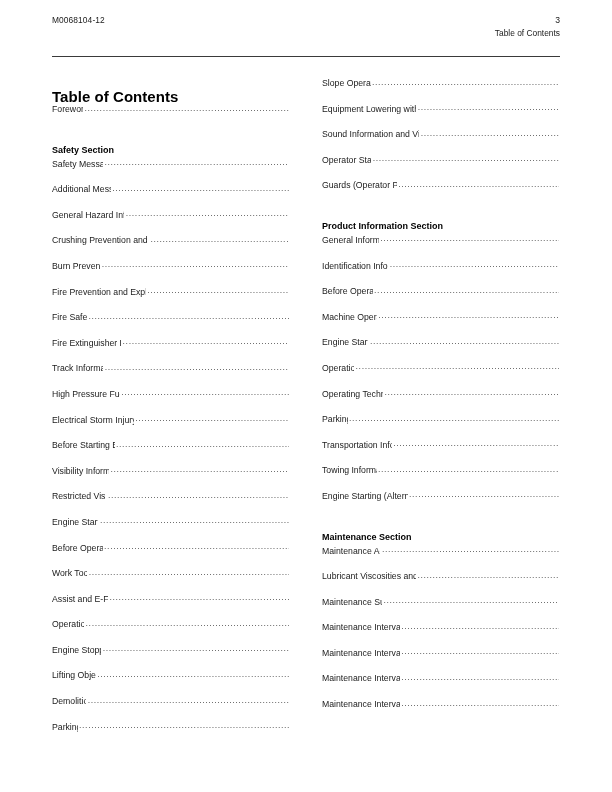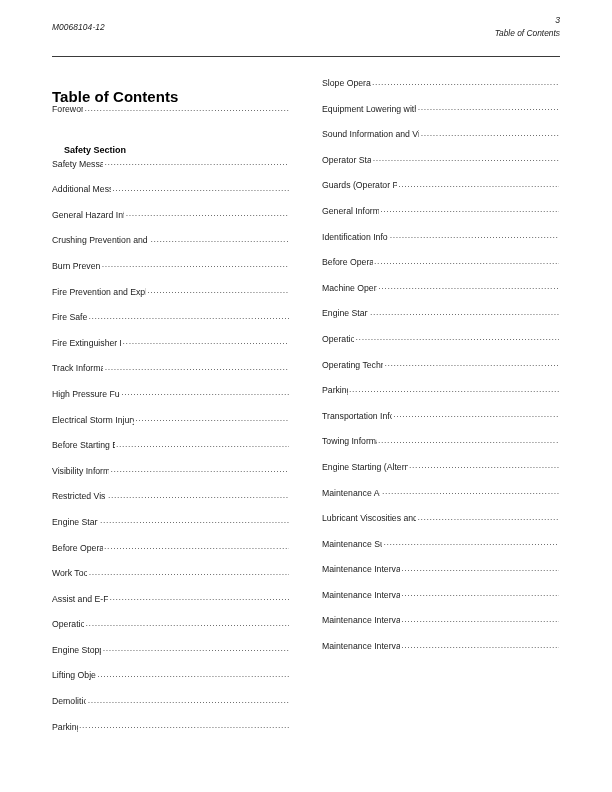--- a/index.html
+++ b/index.html
@@ -24,22 +24,21 @@
   }
 
   
   .header {
     position: absolute;
     left: 52px;
     top: 14px;
     width: 508px;
     display: flex;
     justify-content: space-between;
-    align-items: center;
-    font-style: italic;
+    align-items: flex-start;
   }
   .header-left {
     font-size: 8.4px;
     letter-spacing: 0.1px;
     line-height: 12px;
     color: #1a1a1a;
   }
   .header-right {
     text-align: right;
     line-height: 13px;
@@ -122,21 +121,20 @@
   }
 
   .toc-heading {
     font-size: 9px;
     font-weight: bold;
     line-height: 11px;
     height: 25.6px;
     display: flex;
     align-items: center;
     color: #000;
-    margin-left: 12px;
   }
   .toc-heading.spaced {
     height: 29px;
     align-items: flex-end;
     padding-bottom: 3px;
     box-sizing: border-box;
   }
 </style>
 </head>
 <body>
@@ -300,20 +298,23 @@
         <div class="toc-entry">
           <span class="label">Operator Station</span>
           <span class="leader">................................................................................</span>
           <span class="page">49</span>
         </div>
         <div class="toc-entry">
           <span class="label">Guards (Operator Protection)</span>
           <span class="leader">................................................................................</span>
           <span class="page">49</span>
         </div>
+        <div class="toc-heading spaced">
+          <span>Product Information Section</span>
+        </div>
         <div class="toc-entry">
           <span class="label">General Information</span>
           <span class="leader">................................................................................</span>
           <span class="page">51</span>
         </div>
         <div class="toc-entry">
           <span class="label">Identification Information</span>
           <span class="leader">................................................................................</span>
           <span class="page">248</span>
         </div>
@@ -354,20 +355,23 @@
         </div>
         <div class="toc-entry">
           <span class="label">Towing Information</span>
           <span class="leader">................................................................................</span>
           <span class="page">398</span>
         </div>
         <div class="toc-entry">
           <span class="label">Engine Starting (Alternate Methods)</span>
           <span class="leader">................................................................................</span>
           <span class="page">401</span>
+        </div>
+        <div class="toc-heading spaced">
+          <span>Maintenance Section</span>
         </div>
         <div class="toc-entry">
           <span class="label">Maintenance Access</span>
           <span class="leader">................................................................................</span>
           <span class="page">404</span>
         </div>
         <div class="toc-entry">
           <span class="label">Lubricant Viscosities and Refill Capacities</span>
           <span class="leader">................................................................................</span>
           <span class="page">407</span>

